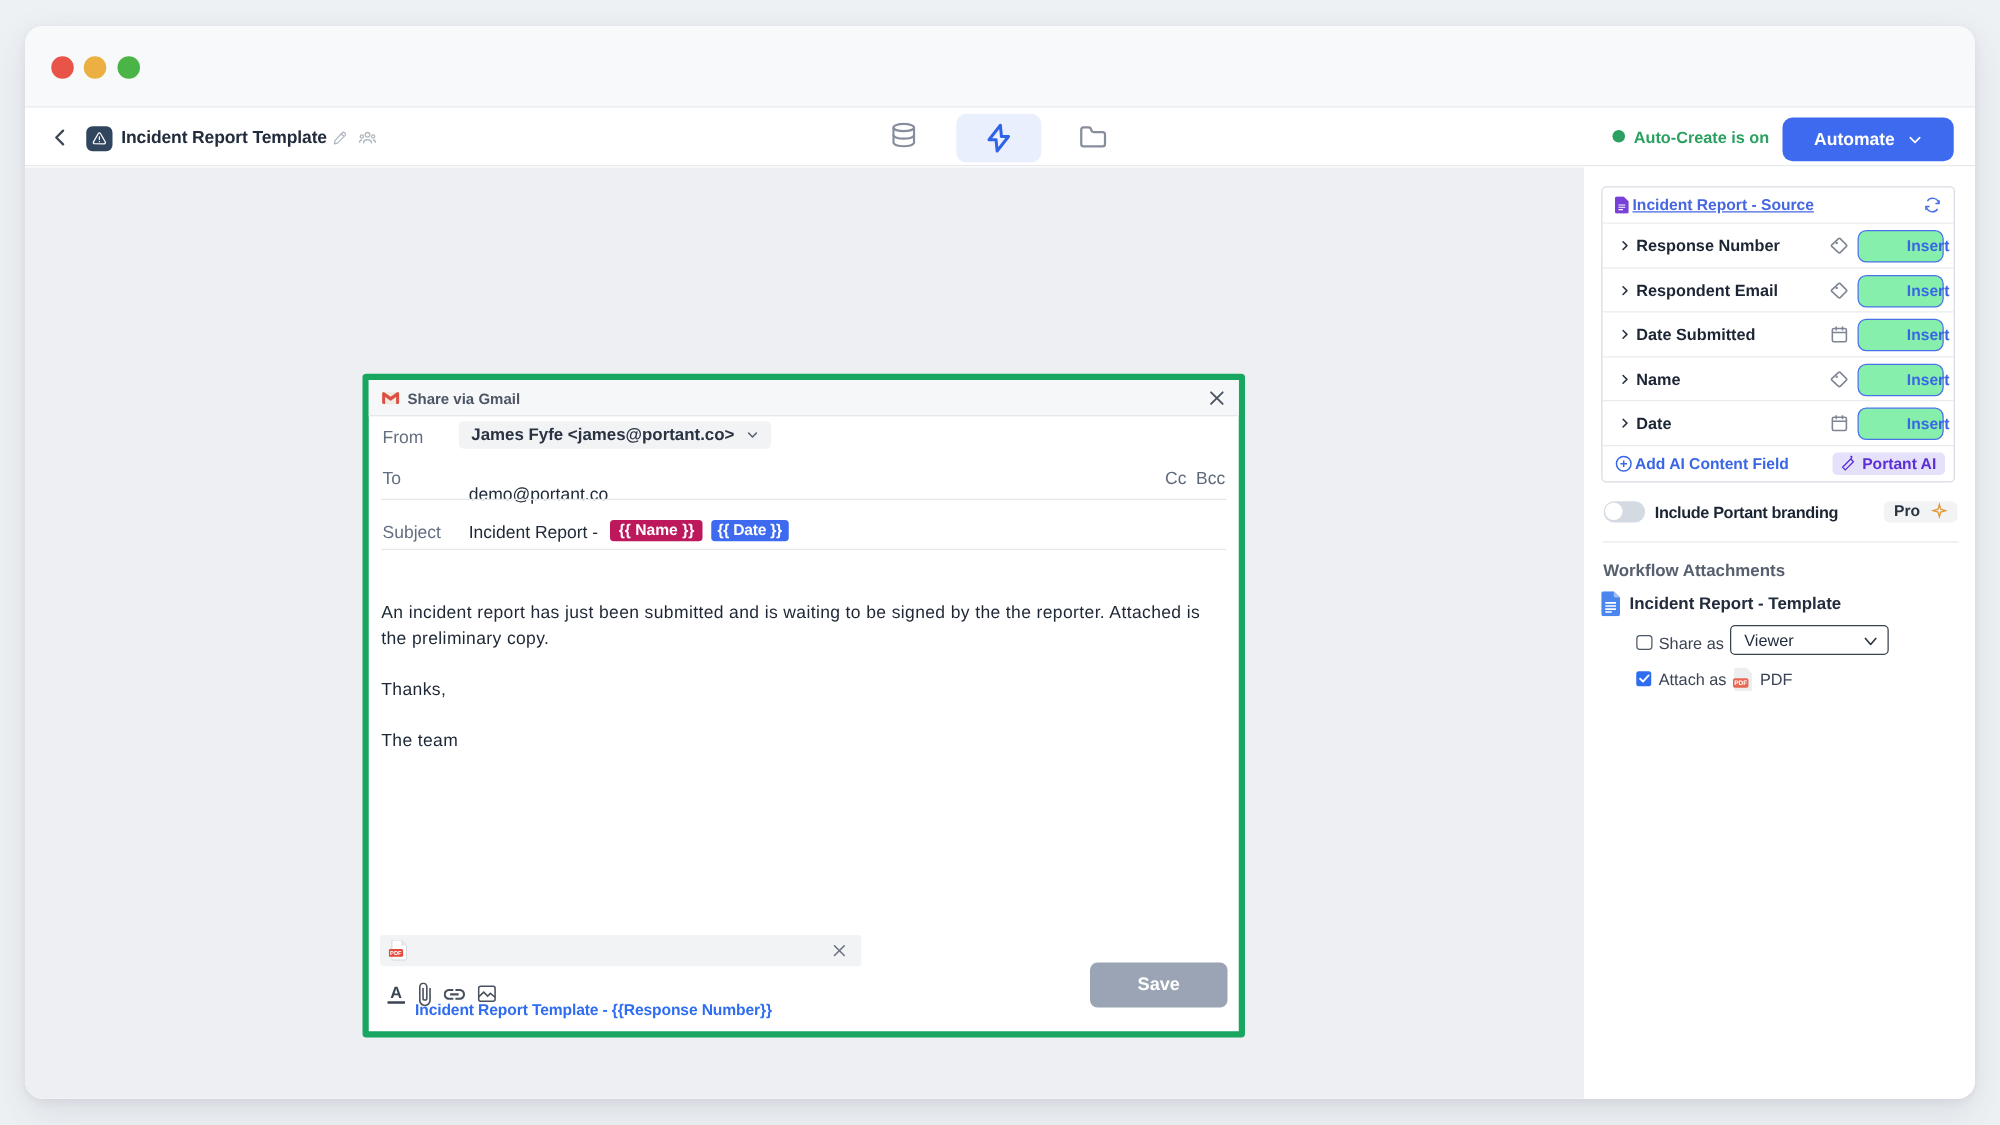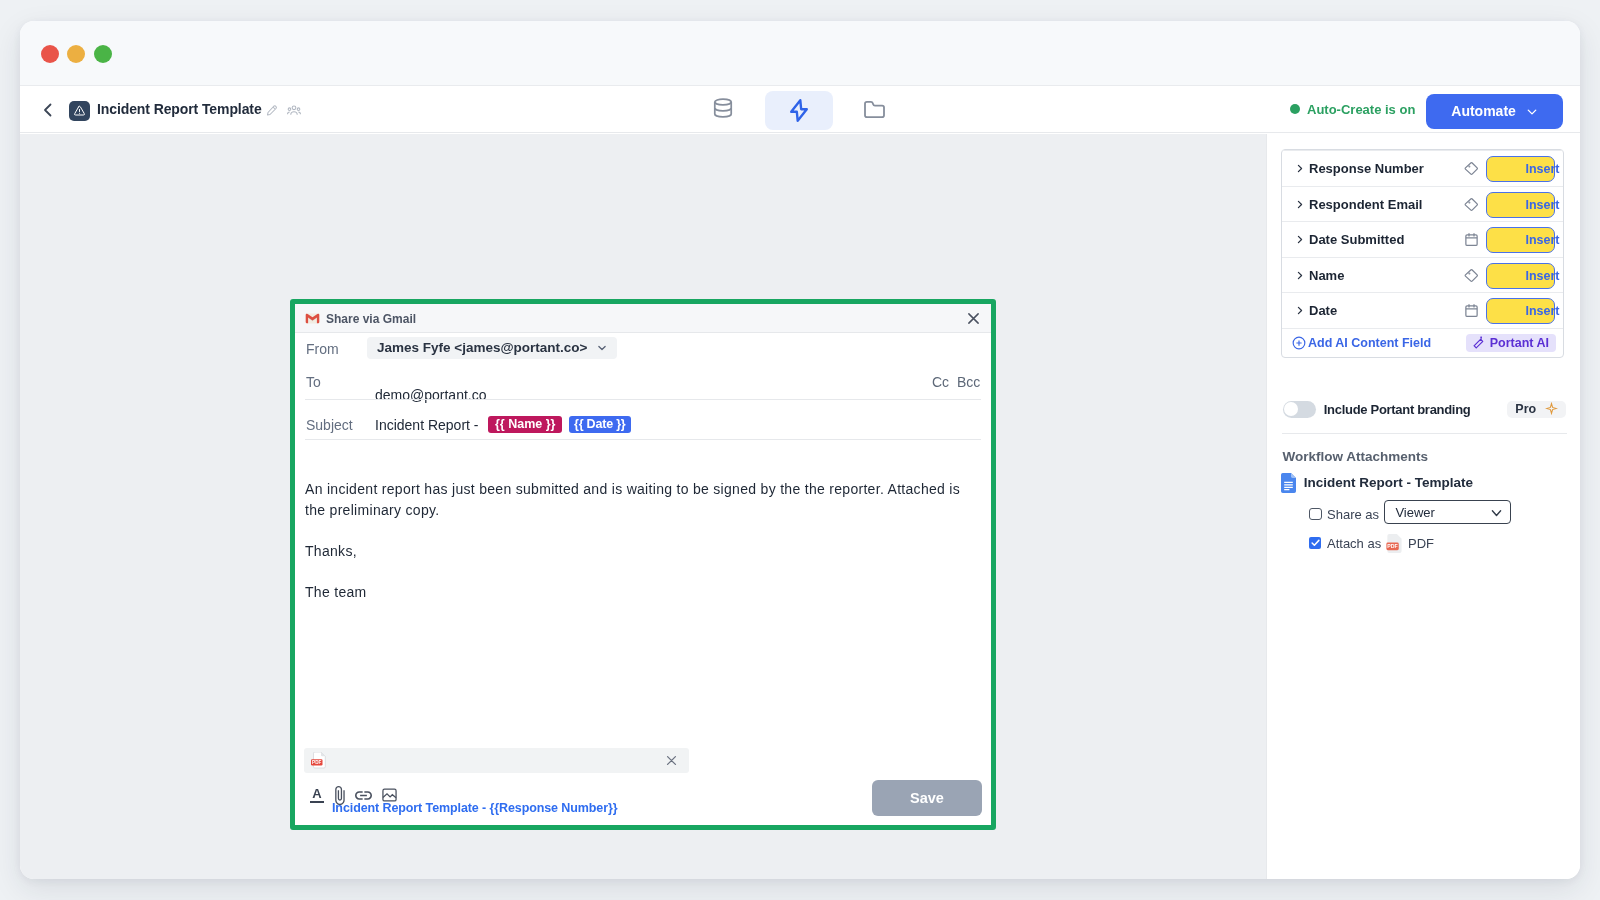--- a/index.html
+++ b/index.html
@@ -20,21 +20,21 @@
   #main { position:absolute; left:0; top:113px; width:1246px; height:745px; background:#edeff2; }
   #sidebar { position:absolute; left:1246px; top:113px; width:314px; height:745px; background:#fff; border-left:1px solid #e7e9ec; }
   svg { display:block; }
 
   
   #panel { position:absolute; left:14px; top:15px; width:283px; border:1px solid #d8dce2; border-radius:4px; background:#fff; }
   .prow { position:relative; height:35.5px; border-top:1px solid #e9ebee; }
   .prow .chev { position:absolute; left:13px; top:12px; }
   .prow .lbl { position:absolute; left:27px; top:10px; font-size:13px; font-weight:bold; color:#1c2533; }
   .prow .typeicon { position:absolute; right:84px; top:10px; }
-  .insertbtn { position:absolute; right:8px; top:5px; width:69px; height:26px; border:1.4px solid #4a72e8; border-radius:7px; background:#fde047; color:#3a66e6; font-size:12.5px; font-weight:bold; display:flex; align-items:center; justify-content:center; gap:4px;padding-left:40px; }
+  .insertbtn { position:absolute; right:8px; top:5px; width:69px; height:26px; border:1.4px solid #4a72e8; border-radius:7px; background:#86efac; color:#3a66e6; font-size:12.5px; font-weight:bold; display:flex; align-items:center; justify-content:center; gap:4px;padding-left:40px; }
 
   .checkbox { width:12.5px; height:12.5px; border:1.5px solid #4e5765; border-radius:3px; background:#fff; }
 </style>
 </head>
 <body>
 <div id="window">
 
   <div id="titlebar">
     <div class="dot" style="left:21px; background:#e95449;"></div>
     <div class="dot" style="left:47px; background:#ecaf41;"></div>
@@ -149,27 +149,39 @@
           <path d="M16.5 6 v11.5 c0 2.21-1.79 4-4 4 s-4-1.79-4-4 V5 a2.5 2.5 0 0 1 5 0 v10.5 c0 .55-.45 1-1 1 s-1-.45-1-1 V6 H10 v9.5 a2.5 2.5 0 0 0 5 0 V5 c0-2.21-1.79-4-4-4 S7 2.79 7 5 v12.5 c0 3.04 2.46 5.5 5.5 5.5 s5.5-2.46 5.5-5.5 V6 z" fill="#49505e"></path>
         </svg>
       <svg class="abs" style="left:60px; top:486px;" width="17" height="11" viewBox="2 7 20 10">
           <path d="M3.9 12 c0-1.7 1.4-3.1 3.1-3.1 h4 V7 H7 c-2.8 0-5 2.2-5 5 s2.2 5 5 5 h4 v-1.9 H7 c-1.7 0-3.1-1.4-3.1-3.1 z M8 13 h8 v-2 H8 z m9-6 h-4 v1.9 h4 c1.7 0 3.1 1.4 3.1 3.1 s-1.4 3.1-3.1 3.1 h-4 V17 h4 c2.8 0 5-2.2 5-5 s-2.2-5-5-5 z" fill="#49505e"></path>
         </svg>
       <svg class="abs" style="left:87px; top:484px;" width="15" height="14" viewBox="0 0 24 22" fill="none" stroke="#49505e" stroke-width="2">
           <rect x="1.5" y="1.5" width="21" height="19" rx="2.5"></rect>
           <path d="M1.5 15 L8 9 l5 5 3.5-3.5 6 5"></path>
         </svg>
 
-      <div class="abs" style="right:9px; top:476px; width:110px; height:36px; background:#9aa4b4; border-radius:6px; color:#fff; font-size:14.5px; font-weight:bold; text-align:center; line-height:36px;">Save</div>
+      <div class="abs" style="right:9px; top:466px; width:110px; height:36px; background:#9aa4b4; border-radius:6px; color:#fff; font-size:14.5px; font-weight:bold; text-align:center; line-height:36px;">Save</div>
     </div>
   </div>
 
   <div id="sidebar">
     <div id="panel">
 
+      <div style="position:relative; height:28px; border-top:none;">
+        <svg class="abs" style="left:9.6px; top:7px;" width="11" height="14" viewBox="0 0 12 15">
+            <path d="M0 1.5 A1.5 1.5 0 0 1 1.5 0 h6 L12 4.5 v9 A1.5 1.5 0 0 1 10.5 15 h-9 A1.5 1.5 0 0 1 0 13.5 z" fill="#7740d8"></path>
+            <path d="M3 7.5 h6 M3 9.5 h6 M3 11.5 h4" stroke="#fff" stroke-width="1"></path>
+          </svg>
+        <div class="abs" style="left:24px; top:7px; font-size:12.5px; font-weight:bold; color:#4667e0; text-decoration:underline;">Incident Report - Source</div>
+        <svg class="abs" style="right:10px; top:7px;" width="14" height="14" viewBox="0 0 24 24" fill="none" stroke="#4a72e8" stroke-width="2">
+            <path d="M21 5 v5 h-5"></path>
+            <path d="M3 19 v-5 h5"></path>
+            <path d="M20.5 10 a8.5 8.5 0 0 0-15.5-3.5 M3.5 14 a8.5 8.5 0 0 0 15.5 3.5"></path>
+          </svg>
+      </div>
 
       <div class="prow">
           <svg class="chev" width="10" height="11" viewBox="0 0 16 16">
             <path d="M5.5 3 L10.5 8 L5.5 13" fill="none" stroke="#2a3342" stroke-width="2" stroke-linecap="round" stroke-linejoin="round"></path>
           </svg>
           <div class="lbl">Response Number</div>
           <svg class="typeicon" width="15" height="15" viewBox="0 0 24 24" fill="none" stroke="#7d8594" stroke-width="2">
             <path d="M11.3 2.7 a1.6 1.6 0 0 1 1.4 0 l8.3 8.3 a1.4 1.4 0 0 1 0 2 l-7.6 7.6 a2 2 0 0 1-2.8 0 L2.3 13 a1.4 1.4 0 0 1 0-2 z" stroke-linejoin="round"></path>
             <circle cx="8.6" cy="8.6" r="0.6"></circle>
           </svg>

